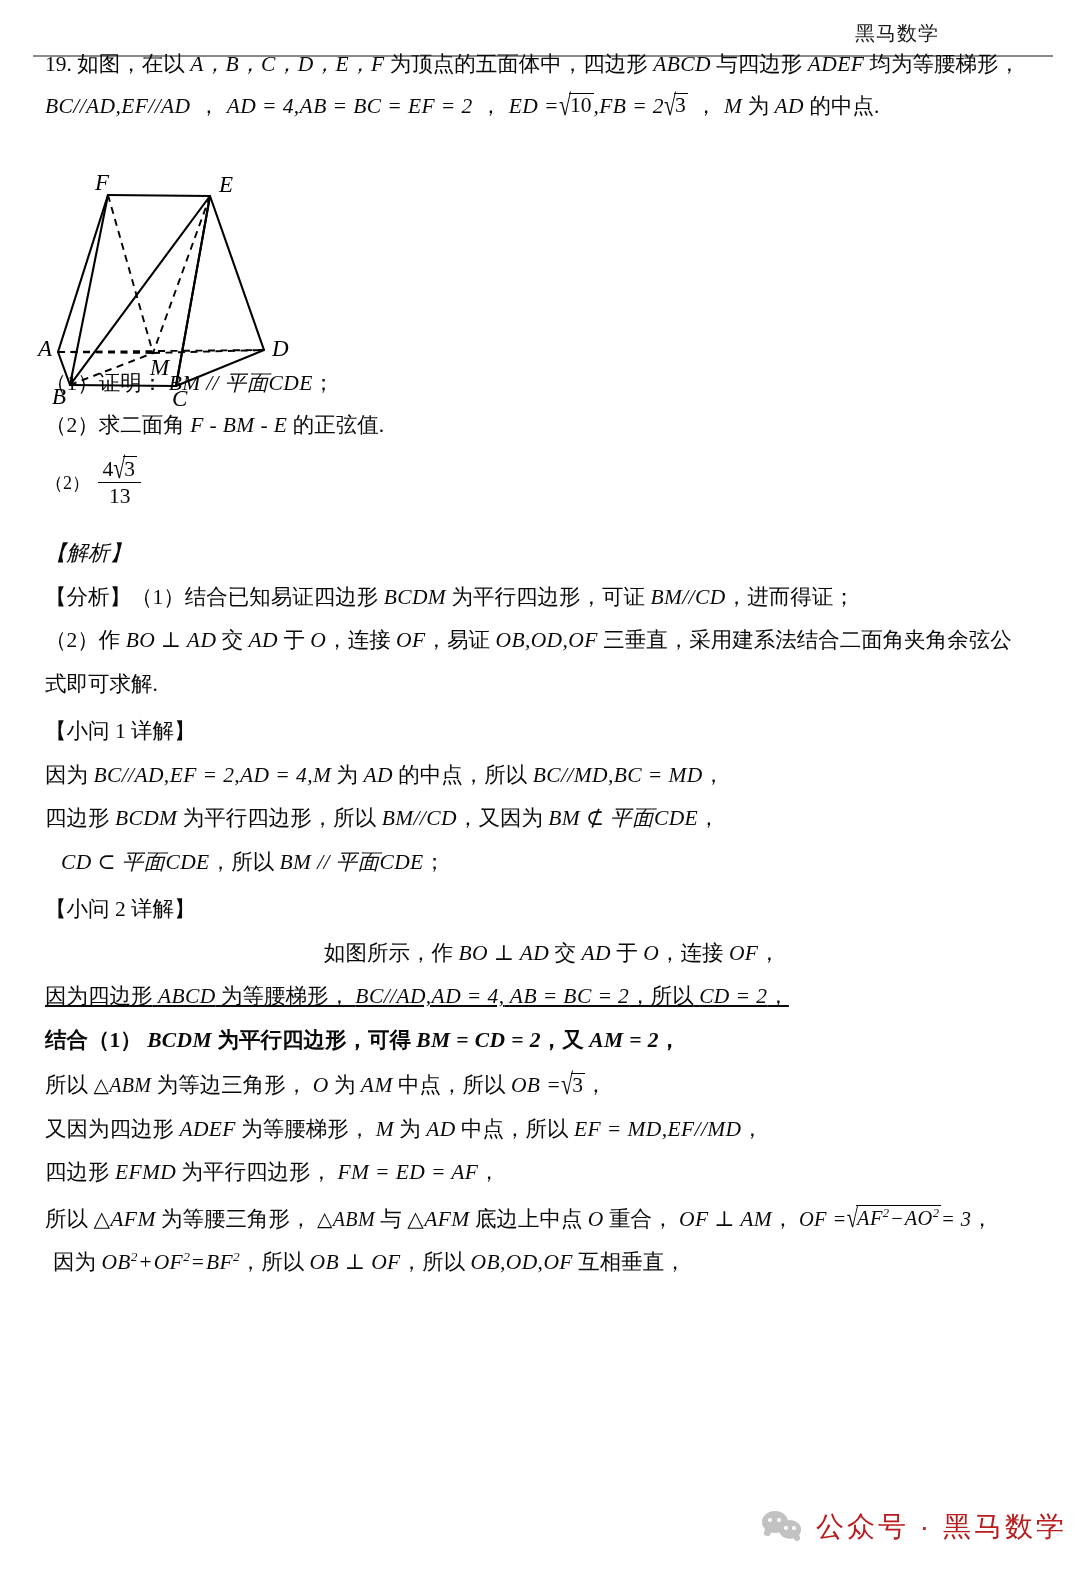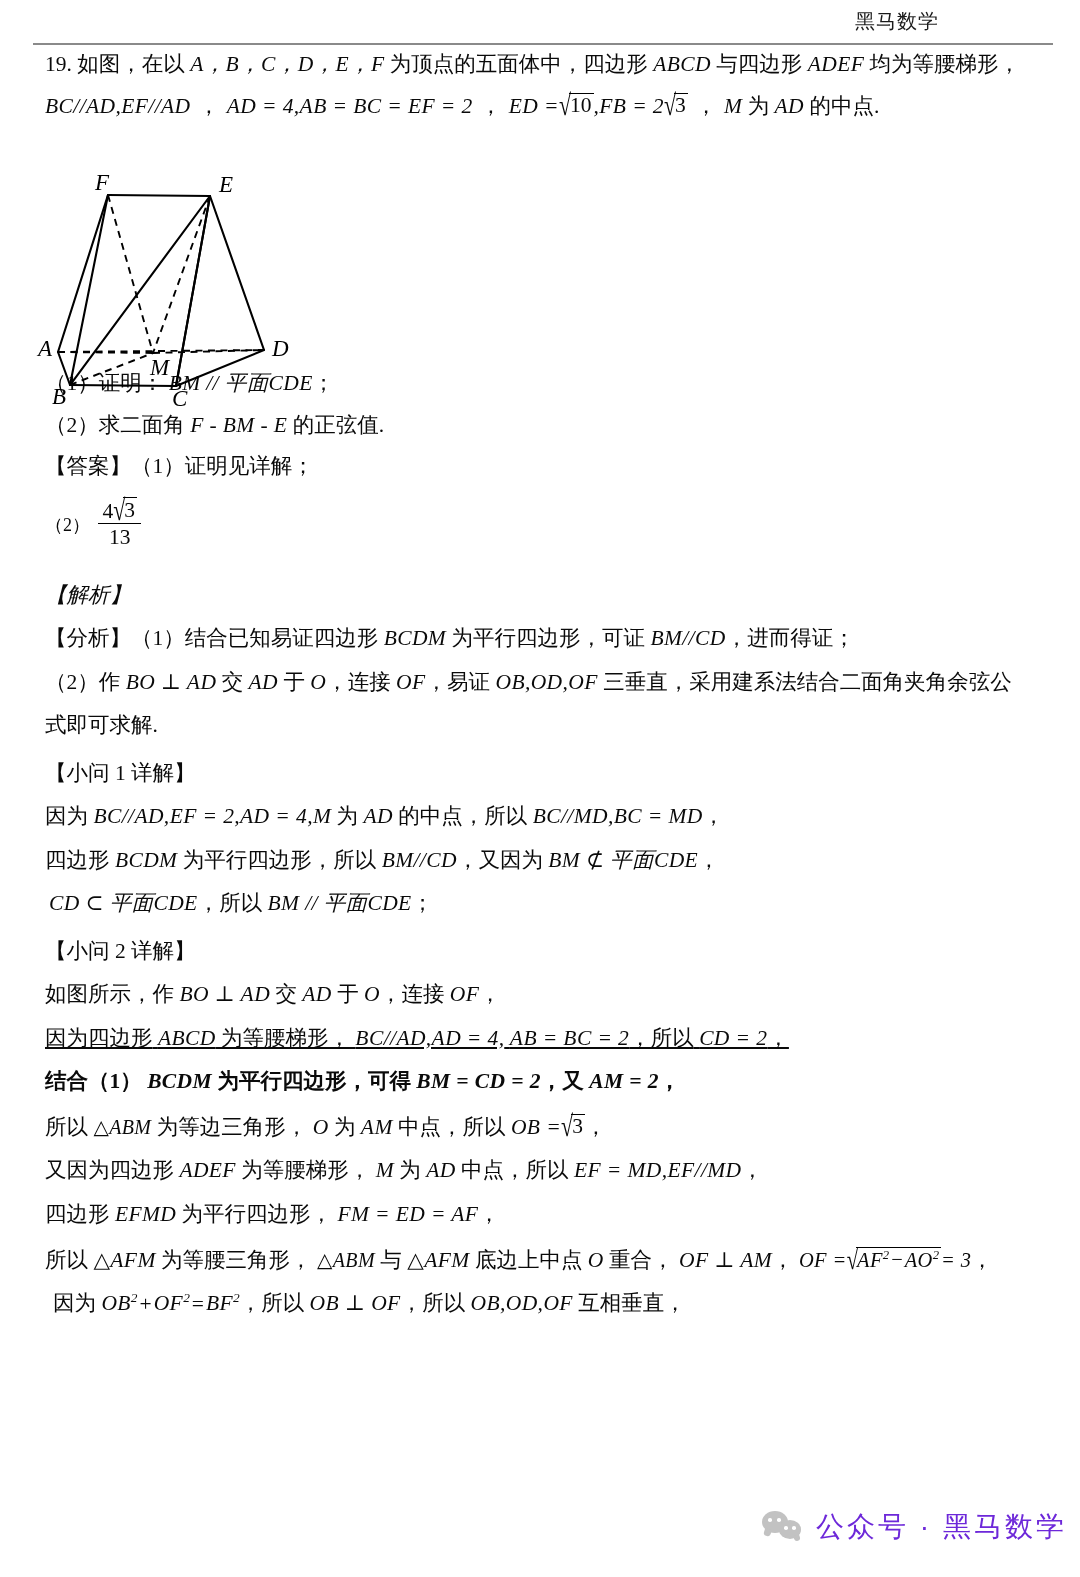--- a/index.html
+++ b/index.html
@@ -6,21 +6,21 @@
   body {
     width:1080px; height:1577px;
     background:#ffffff;
     font-family:"Liberation Serif", "DejaVu Serif", serif;
     color:#000;
     position:relative;
     overflow:hidden;
   }
 
   
-  #header-area { position:absolute; left:0; top:0; width:972px; height:48px; }
+  #header-area { position:absolute; left:0; top:12px; width:972px; height:48px; }
   #header-title {
     position:absolute; right:33px; top:8px;
     font-size:20px; letter-spacing:1px; color:#1a1a1a;
   }
   #header-rule {
     position:absolute; left:33px; top:43px; width:1020px; height:2px;
     background:#8a8a8a;
   }
 
   
@@ -57,21 +57,21 @@
 
   
   #figure-wrap { position:absolute; left:20px; top:165px; width:330px; height:250px; }
   #figure-svg { display:block; }
   .vlabel { font-family:"Liberation Serif","DejaVu Serif",serif; font-style:italic; font-size:23px; fill:#000; }
 
   
   #footer-watermark {
     position:absolute; left:762px; top:1508px;
     display:flex; align-items:center; gap:12px;
-    color:#6d28d9;
+    color:#b91c1c;
   }
   #footer-watermark .wm-text { font-family:"Liberation Sans","DejaVu Sans",sans-serif; font-size:28px; letter-spacing:3px; }
   .wechat-icon { position:relative; width:42px; height:32px; }
   .wechat-icon .b1, .wechat-icon .b2 { position:absolute; background:#c2c2c2; border-radius:50%; }
   .wechat-icon .b1 { width:26px; height:22px; left:0; top:0; }
   .wechat-icon .b2 { width:22px; height:19px; left:17px; top:9px; }
   .wechat-icon .t1, .wechat-icon .t2 { position:absolute; background:#c2c2c2; }
   .wechat-icon .t1 { width:7px; height:7px; left:2px; top:18px; transform:rotate(18deg); border-radius:0 0 3px 3px; }
   .wechat-icon .t2 { width:6px; height:6px; left:32px; top:24px; transform:rotate(-18deg); border-radius:0 0 3px 3px; }
   .wechat-icon .d { position:absolute; width:3.6px; height:3.6px; background:#fff; border-radius:50%; }
@@ -119,23 +119,20 @@
       <span class="mi">BM // 平面CDE</span><span class="cn">；</span>
     </div>
     <div class="line" style="margin:20px 0 0 0;">
       <span class="cn">（2）求二面角</span>
       <span class="mi">F - BM - E</span>
       <span class="cn">的正弦值.</span>
     </div>
   </div>
 
   <div class="para" style="margin-top:20px;">
-    <div class="line" style="margin:0;">
-      <span class="cn">【答案】</span><span class="cn">（1）证明见详解；</span>
-    </div>
     <div class="line" style="margin:22px 0 0 0;">
       <span class="cn" style="font-size:18px;">（2）</span>
       <span class="frac">
         <span class="num"><span class="mn">4</span><span class="sqrt"><span class="rad">√</span><span class="rnd mn">3</span></span></span>
         <span class="den mn">13</span>
       </span>
     </div>
   </div>
 
   <div class="para" style="margin-top:34px;">
@@ -170,30 +167,30 @@
       <span class="cn">的中点，所以</span>
       <span class="mi">BC//MD,BC = MD</span><span class="cn">，</span>
     </div>
     <div class="line" style="margin:22px 0 0 0;">
       <span class="cn">四边形</span>
       <span class="mi">BCDM</span>
       <span class="cn">为平行四边形，所以</span>
       <span class="mi">BM//CD</span><span class="cn">，又因为</span>
       <span class="mi">BM ⊄ 平面CDE</span><span class="cn">，</span>
     </div>
-    <div class="line" style="margin:22px 0 0 4px;">
+    <div class="line" style="margin:22px 0 0 16px;">
       <span class="mi">CD ⊂ 平面CDE</span><span class="cn">，所以</span>
       <span class="mi">BM // 平面CDE</span><span class="cn">；</span>
     </div>
   </div>
 
   <div class="para" style="margin-top:26px;">
     <div class="line" style="margin:0;">【小问 2 详解】</div>
 
-    <div class="line" style="margin:22px 0 0 0;">
+    <div class="line" style="margin:22px 0 0 0;text-align:center;">
       <span class="cn">如图所示，作</span>
       <span class="mi">BO ⊥ AD</span>
       <span class="cn">交</span>
       <span class="mi">AD</span>
       <span class="cn">于</span>
       <span class="mi">O</span><span class="cn">，连接</span>
       <span class="mi">OF</span><span class="cn">，</span>
     </div>
 
     <div class="line" style="margin:22px 0 0 0;text-decoration:underline;">

